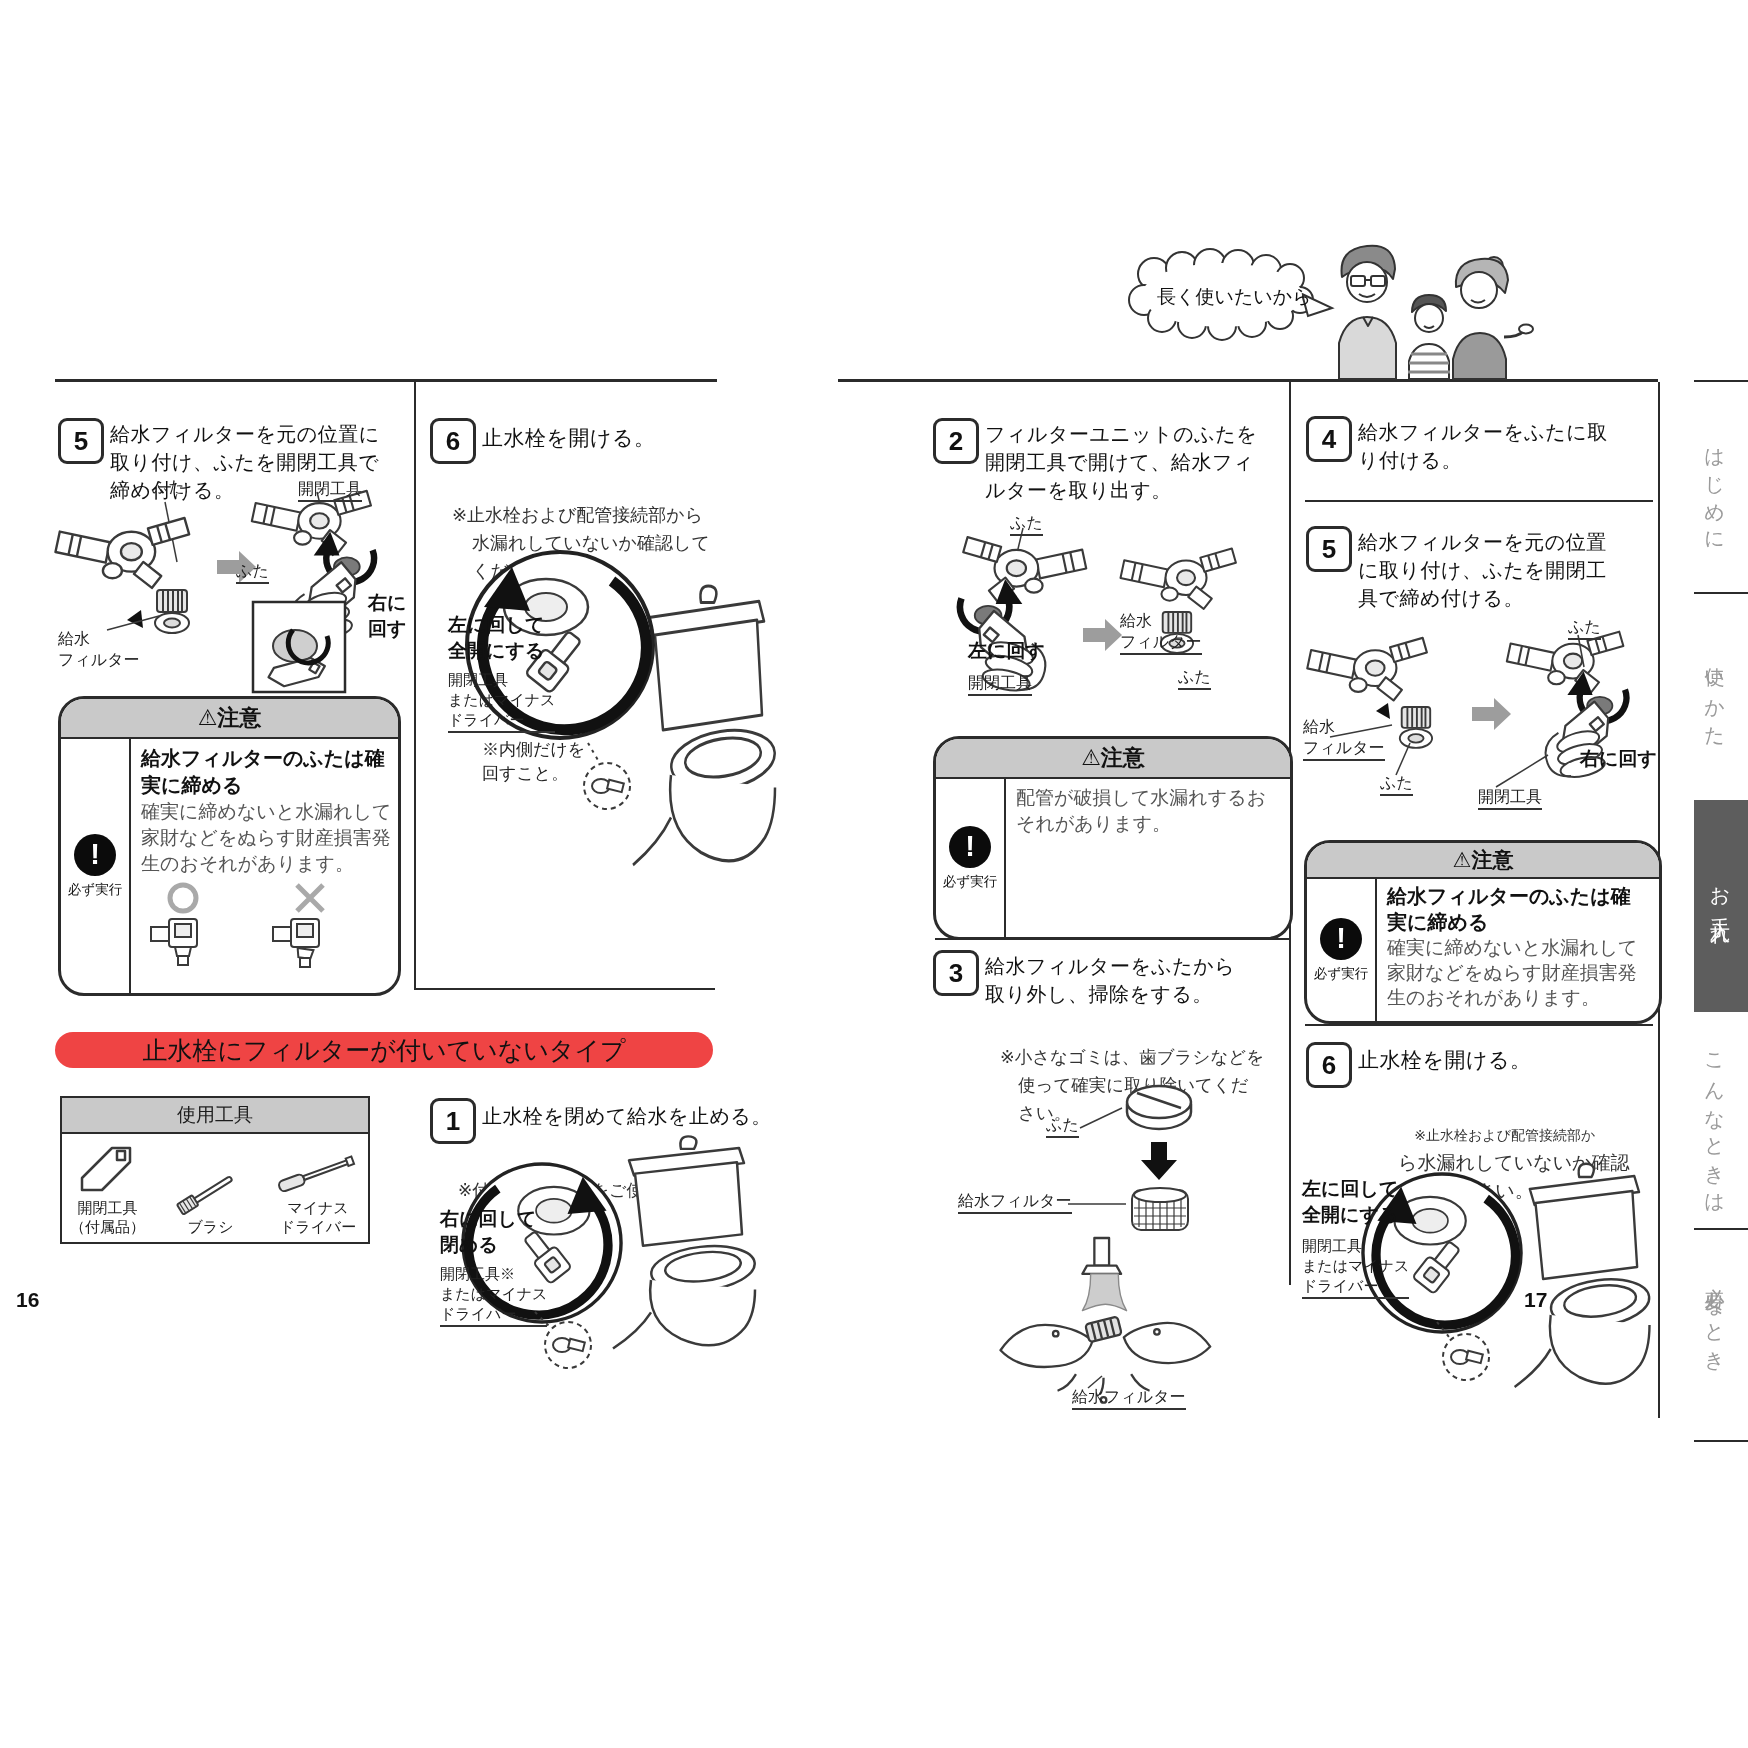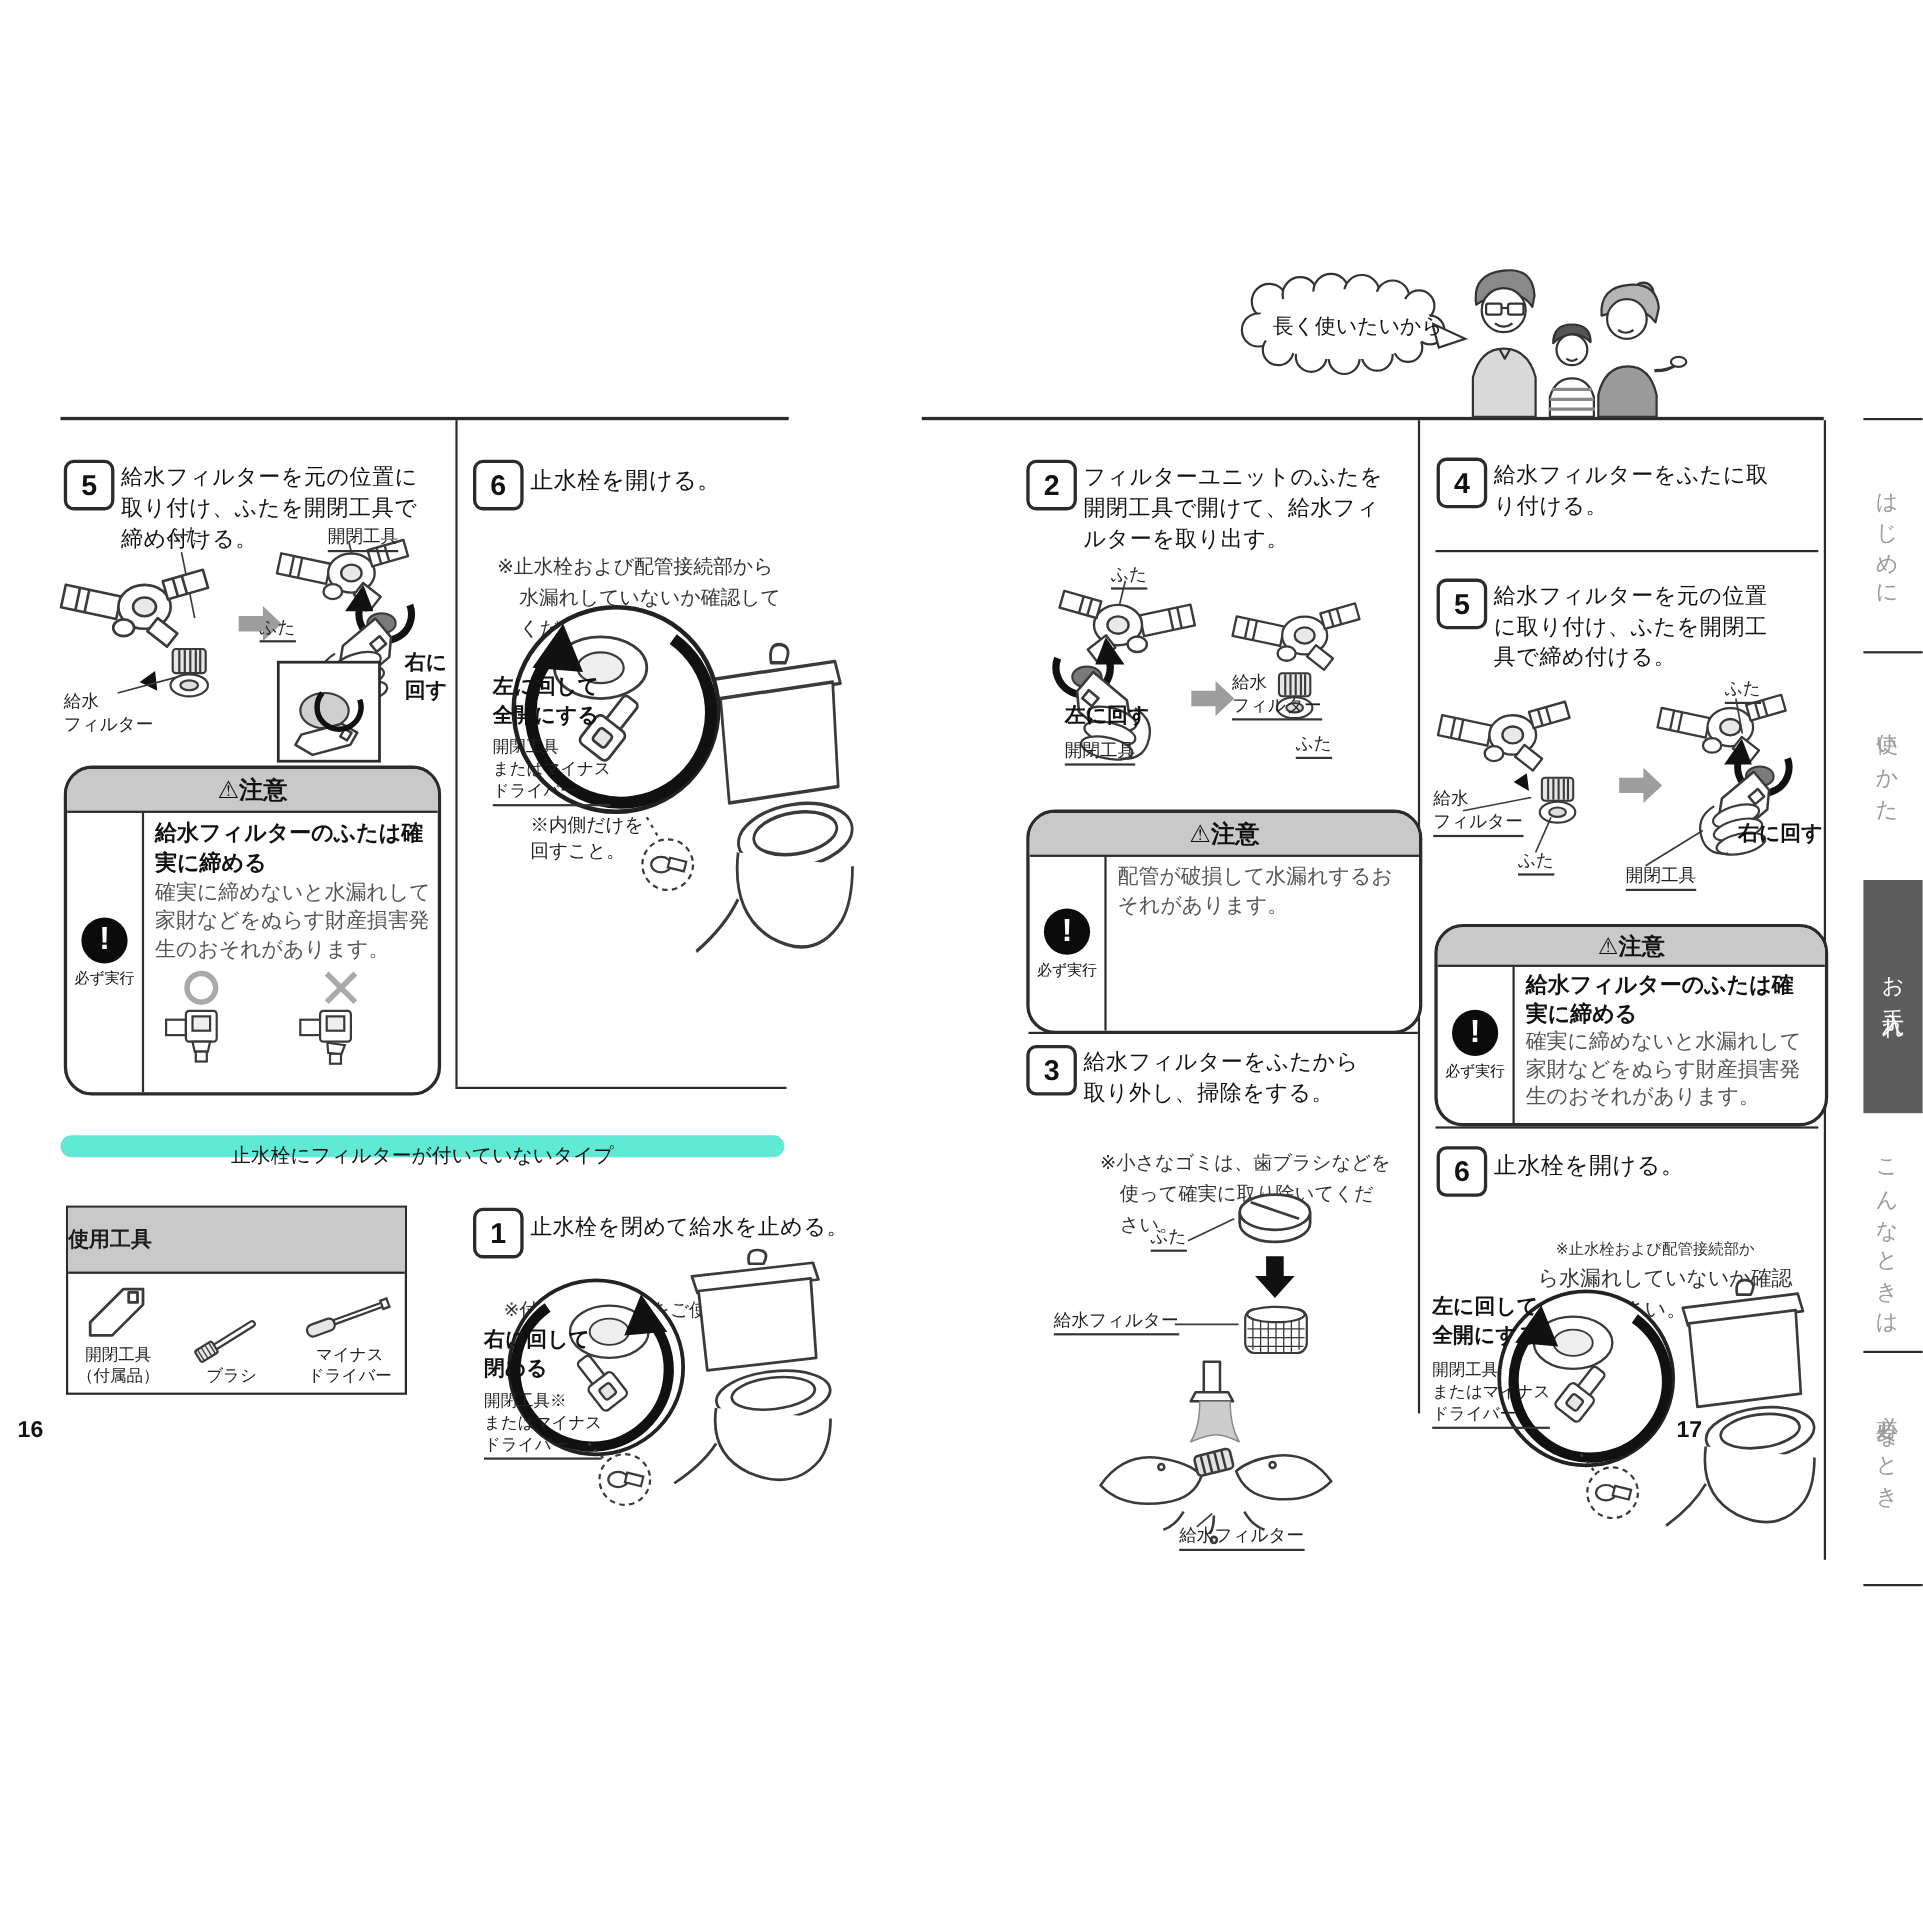--- a/index.html
+++ b/index.html
@@ -27,23 +27,23 @@
   .lblb{position:absolute;font-weight:bold;font-size:19px;line-height:26px;color:#111;white-space:pre-line;}
   .cbox{position:absolute;border:3px solid #2b2b2b;border-radius:26px;background:#fff;overflow:hidden;display:flex;flex-direction:column;}
   .chead{background:#c9c9c9;border-bottom:2px solid #2b2b2b;text-align:center;font-weight:bold;font-size:22px;padding:4px 0;color:#111;}
   .cbody{display:flex;flex:1;}
   .cicon{width:68px;min-width:68px;border-right:2px solid #2b2b2b;display:flex;flex-direction:column;align-items:center;justify-content:center;gap:5px;}
   .mcirc{width:42px;height:42px;border-radius:50%;background:#0b0b0b;color:#fff;display:flex;align-items:center;justify-content:center;font-size:29px;font-weight:bold;}
   .mlbl{font-size:13.5px;color:#111;white-space:nowrap;}
   .ctext{padding:6px 8px 4px 10px;}
   .cti div{font-weight:bold;font-size:20px;line-height:27px;color:#111;white-space:nowrap;}
   .cbo div{font-size:19px;line-height:26px;color:#555;white-space:nowrap;}
-  .pill{position:absolute;background:#5eead4;border-radius:18px;text-align:center;font-size:18px;line-height:36px;height:20px;color:#111;}
+  .pill{position:absolute;background:#ef4444;border-radius:18px;text-align:center;font-size:25px;line-height:36px;height:36px;color:#111;}
   .tools{position:absolute;border:2px solid #2b2b2b;background:#fff;}
-  .thead{background:#c9c9c9;border-bottom:2px solid #2b2b2b;text-align:left;font-weight:bold;font-size:19px;padding:16px 0;}
+  .thead{background:#c9c9c9;border-bottom:2px solid #2b2b2b;text-align:center;font-weight:normal;font-size:19px;padding:4px 0;}
   .titems{display:flex;justify-content:space-between;padding:8px 8px 6px;}
   .titem{display:flex;flex-direction:column;align-items:center;justify-content:flex-end;font-size:15px;line-height:19px;text-align:center;white-space:pre-line;color:#222;}
   .tab{position:absolute;writing-mode:vertical-rl;text-orientation:upright;font-size:20px;letter-spacing:5px;color:#9b9b9b;white-space:nowrap;}
   .tabdark{position:absolute;background:#5d5d5d;display:flex;align-items:center;justify-content:center;}
   .tabdark .tab{position:static;color:#fff;}
   .pnum{position:absolute;font-weight:bold;font-size:21px;color:#111;}
   .bubbletext{position:absolute;font-size:19px;color:#111;white-space:nowrap;}
   svg{position:absolute;overflow:visible;}
   svg.defsonly{position:absolute;width:0;height:0;}
 </style>

